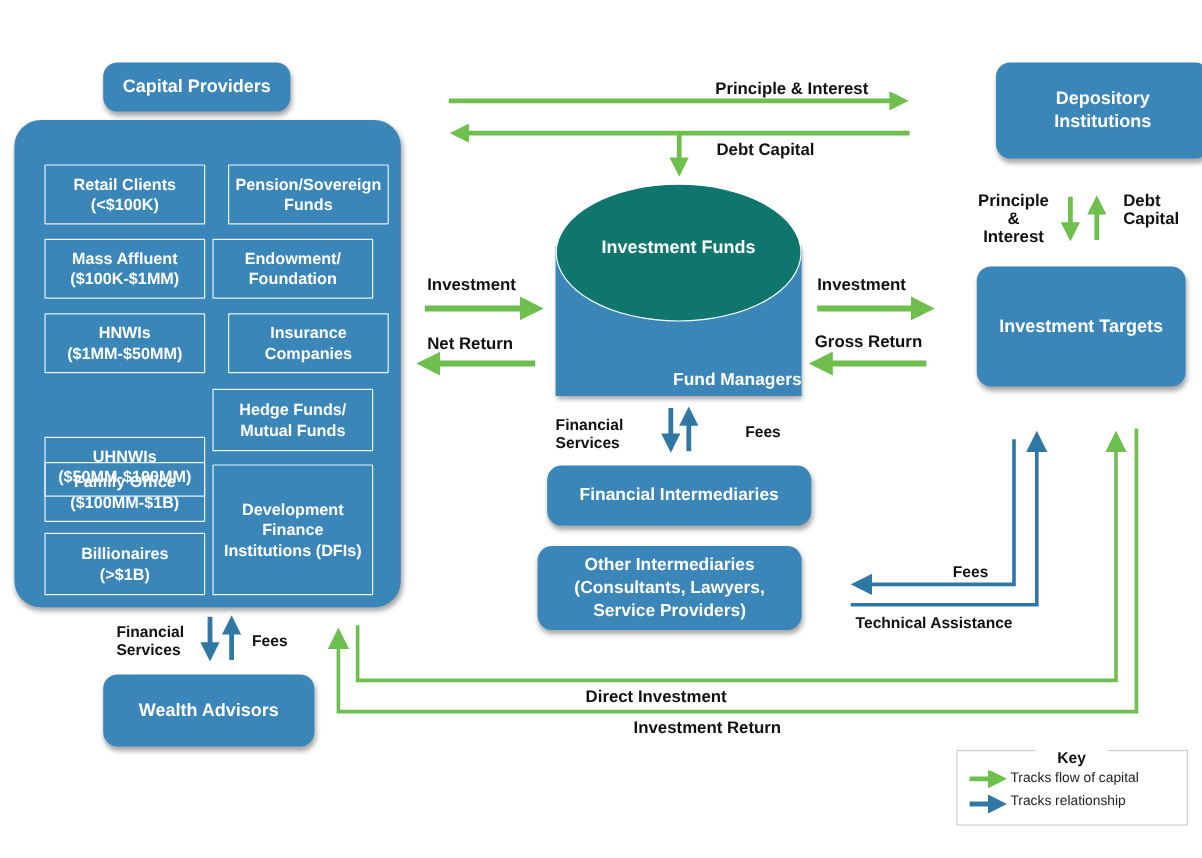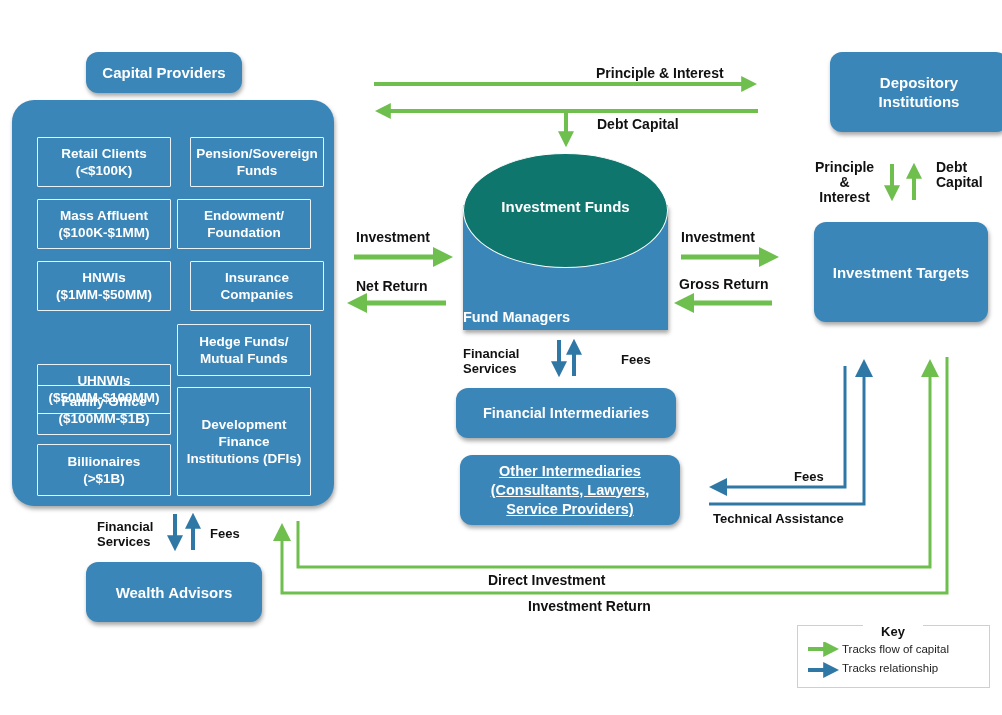--- a/index.html
+++ b/index.html
@@ -109,27 +109,27 @@
 </div>
 
 <div class="box t15" style="left:814px;top:222px;width:174px;height:100px;">
   <span>Investment Targets</span>
 </div>
 
 <div style="position:absolute;left:463px;top:205px;width:205px;height:125px;background:#3a86b8;box-shadow:1px 3px 4px rgba(0,0,0,0.35);"></div>
 <div style="position:absolute;left:463px;top:153px;width:205px;height:115px;background:#0f766e;border:1.5px solid #fff;border-radius:50%;box-sizing:border-box;display:flex;align-items:center;justify-content:center;color:#fff;font-weight:bold;font-size:15px;padding-bottom:8px;">
   <span>Investment Funds</span>
 </div>
-<div style="position:absolute;left:463px;top:309px;width:205px;text-align:left;color:#fff;font-weight:bold;font-size:14.5px;">Fund Managers</div>
+<div style="position:absolute;left:463px;top:309px;width:205px;text-align:right;color:#fff;font-weight:bold;font-size:14.5px;">Fund Managers</div>
 
 <div class="box t15" style="left:456px;top:388px;width:220px;height:50px;font-size:14.5px;">
   <span>Financial Intermediaries</span>
 </div>
 
-<div class="box" style="left:460px;top:455px;width:220px;height:70px;font-size:14.5px;white-space:pre-line;line-height:19px;text-decoration:underline;">
+<div class="box" style="left:448px;top:455px;width:220px;height:70px;font-size:14.5px;white-space:pre-line;line-height:19px;">
   <span>Other Intermediaries
 (Consultants, Lawyers,
 Service Providers)</span>
 </div>
 
 <div class="box t15" style="left:86px;top:562px;width:176px;height:60px;">
   <span>Wealth Advisors</span>
 </div>
 
 <div class="lbl" style="left:596px;top:66px;">Principle &amp; Interest</div>

